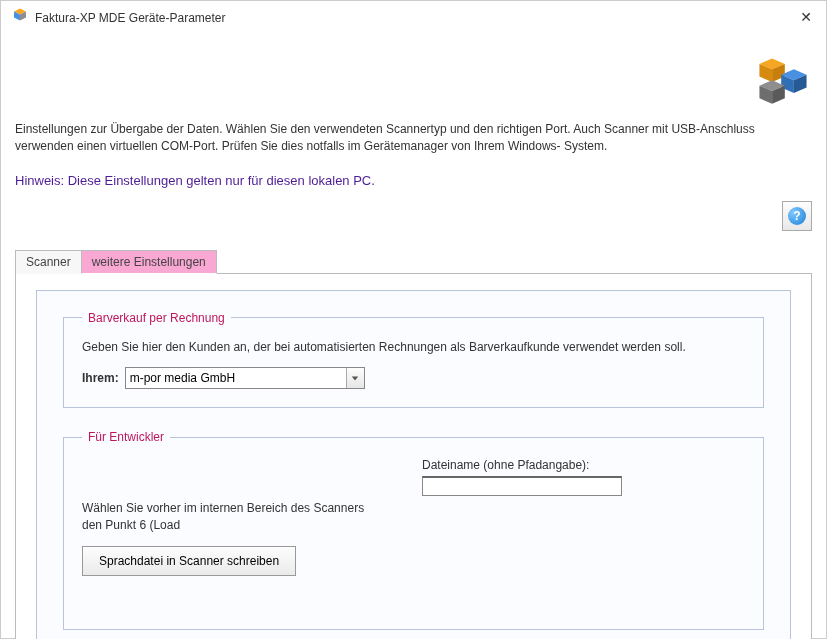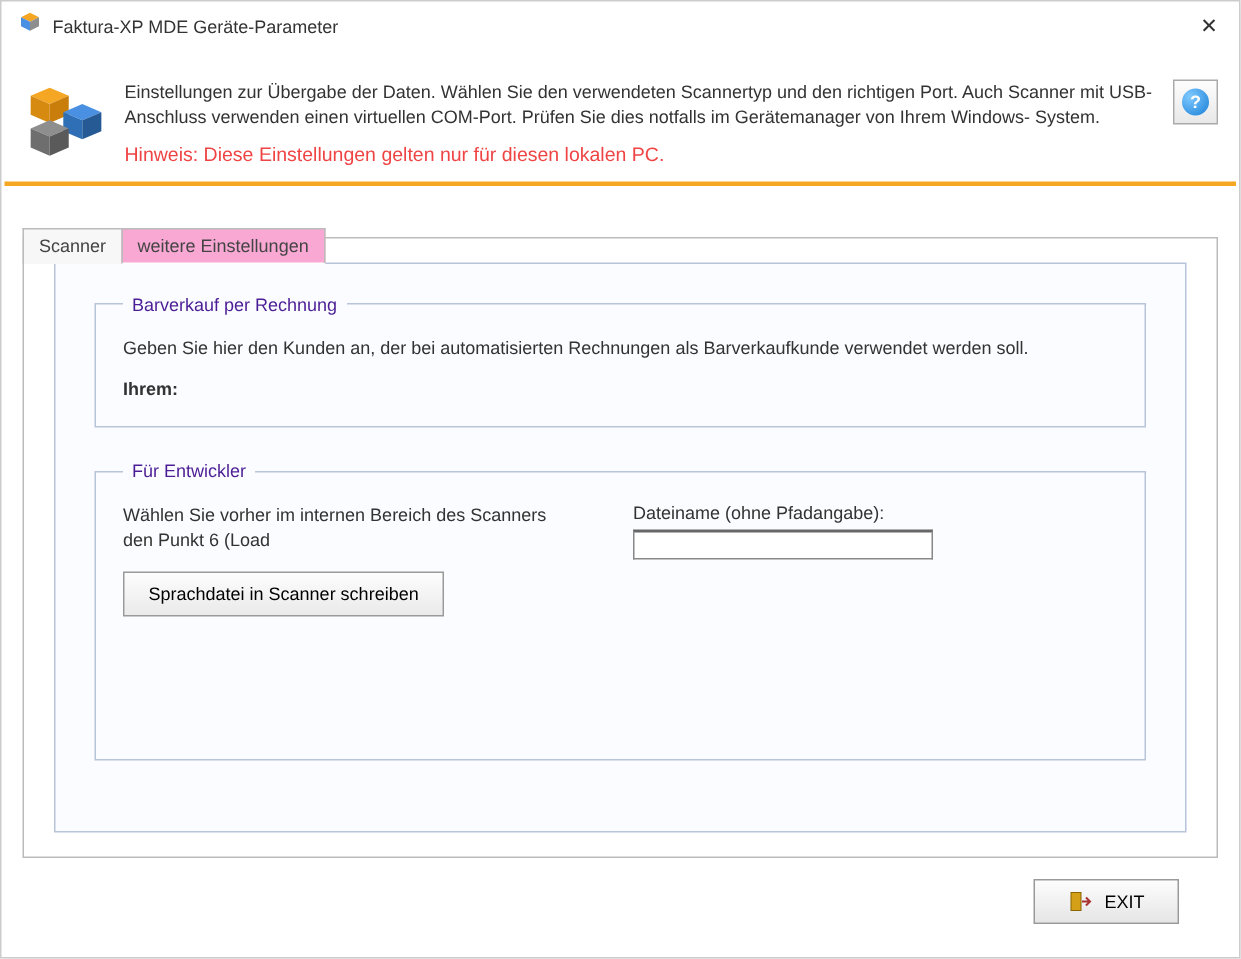--- a/index.html
+++ b/index.html
@@ -36,38 +36,39 @@
     }
     .titlebar .close {
       width: 20px;
       text-align: center;
       font-size: 14px;
       cursor: pointer;
       color: #333;
     }
     .header {
       display: flex;
-      align-items: flex-start;
+      align-items: flex-end;
       padding: 4px 14px 8px 14px;
       gap: 10px;
+      flex-direction: column;
     }
     .header-icon {
       width: 58px; height: 58px;
       flex-shrink: 0;
     }
     .header-text {
       flex: 1;
       font-size: 12px;
       line-height: 1.45;
       color: #333;
     }
     .header-hint {
-      margin-top: 6px;
+      margin-top: 16px;
       font-size: 13px;
-      color: #ef4444;
+      color: #4c1d95;
     }
     .help-btn {
       width: 30px; height: 30px;
       border: 1px solid #aaa;
       background: linear-gradient(#fdfdfd,#e8e8e8);
       display: flex;
       align-items: center; justify-content: center;
       cursor: pointer;
       flex-shrink: 0;
     }
@@ -92,21 +93,21 @@
     }
     .tab {
       padding: 4px 10px;
       border: 1px solid #bbb;
       border-bottom: none;
       background: #f7f7f7;
       color: #444;
       cursor: pointer;
       margin-right: -1px;
       position: relative;
-      top: 18px;
+      top: 1px;
     }
     .tab.active {
       background: #f9a8d4;
       z-index: 2;
       border-bottom: 1px solid #fff;
     }
     .panel {
       flex: 1;
       margin: 0 14px 0 14px;
       border: 1px solid #bbb;
@@ -120,21 +121,21 @@
       height: 100%;
     }
     fieldset {
       border: 1px solid #b8c4d9;
       padding: 14px 18px 18px 18px;
       margin-bottom: 22px;
       font-size: 12px;
     }
     legend {
       padding: 0 6px;
-      color: #4c1d95;
+      color: #be185d;
       font-size: 12px;
     }
     .field-desc {
       line-height: 1.4;
       margin-bottom: 12px;
       color: #333;
     }
     .kunde-row {
       display: flex;
       align-items: center;
@@ -172,20 +173,21 @@
       display: flex;
       gap: 40px;
       align-items: flex-start;
     }
     .dev-left {
       flex: 0 0 300px;
     }
     .dev-left .desc {
       line-height: 1.4;
       margin-bottom: 12px;
+      margin-top: 42px;
     }
     .btn {
       border: 1px solid #999;
       background: linear-gradient(#fdfdfd,#eaeaea);
       padding: 7px 16px;
       font-size: 12px;
       cursor: pointer;
       font-family: inherit;
       text-align: center;
     }
@@ -274,20 +276,28 @@
   </div>
 
   <div class="panel">
     <div class="inner-panel">
 
       <fieldset>
         <legend>Barverkauf per Rechnung</legend>
         <div class="field-desc">Geben Sie hier den Kunden an, der bei automatisierten Rechnungen als Barverkaufkunde verwendet werden soll.</div>
         <div class="kunde-row">
           <span class="kunde-label">Ihrem:</span>
+          <div class="combo">
+            <input type="text" value="m-por media GmbH" style="">
+            <div class="drop">
+              <svg viewBox="0 0 10 10">
+                  <polygon points="1,3 9,3 5,8" fill="#555"></polygon>
+                </svg>
+            </div>
+          </div>
         </div>
       </fieldset>
 
       <fieldset class="developer">
         <legend>Für Entwickler</legend>
         <div class="dev-row">
           <div class="dev-left">
             <div class="desc">Wählen Sie vorher im internen Bereich des Scanners den Punkt 6 (Load</div>
             <button class="btn">Sprachdatei in Scanner schreiben</button>
           </div>

